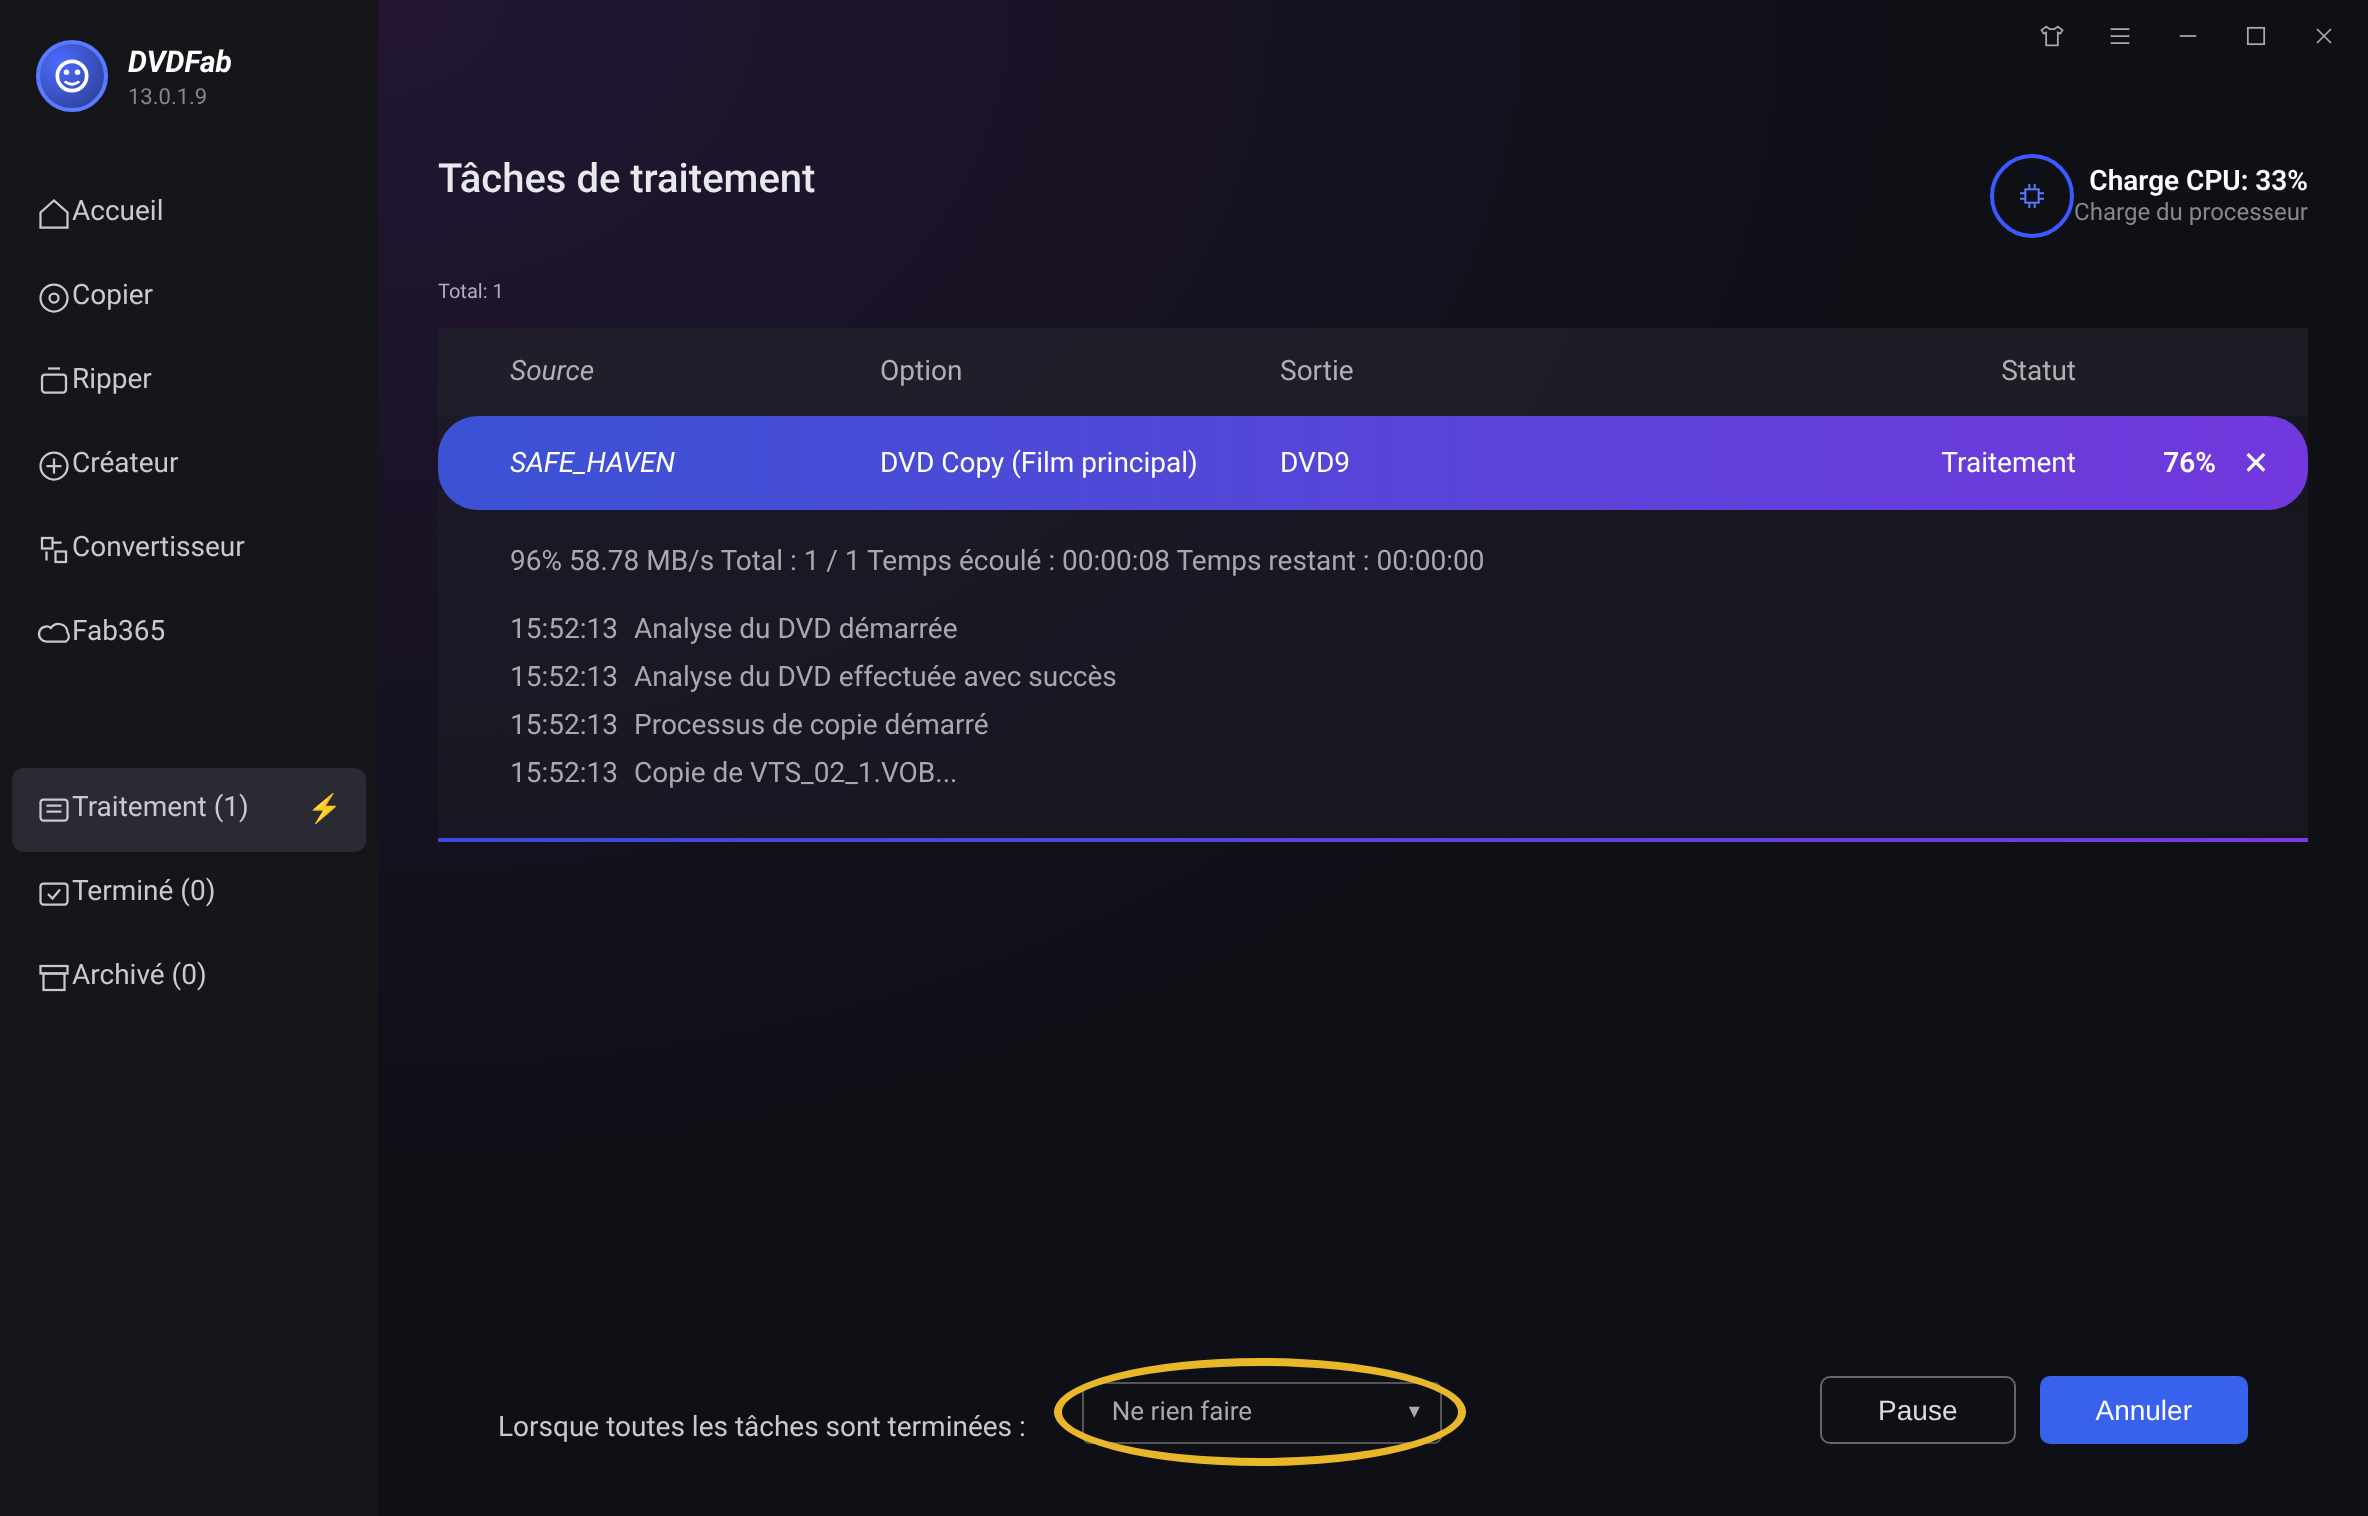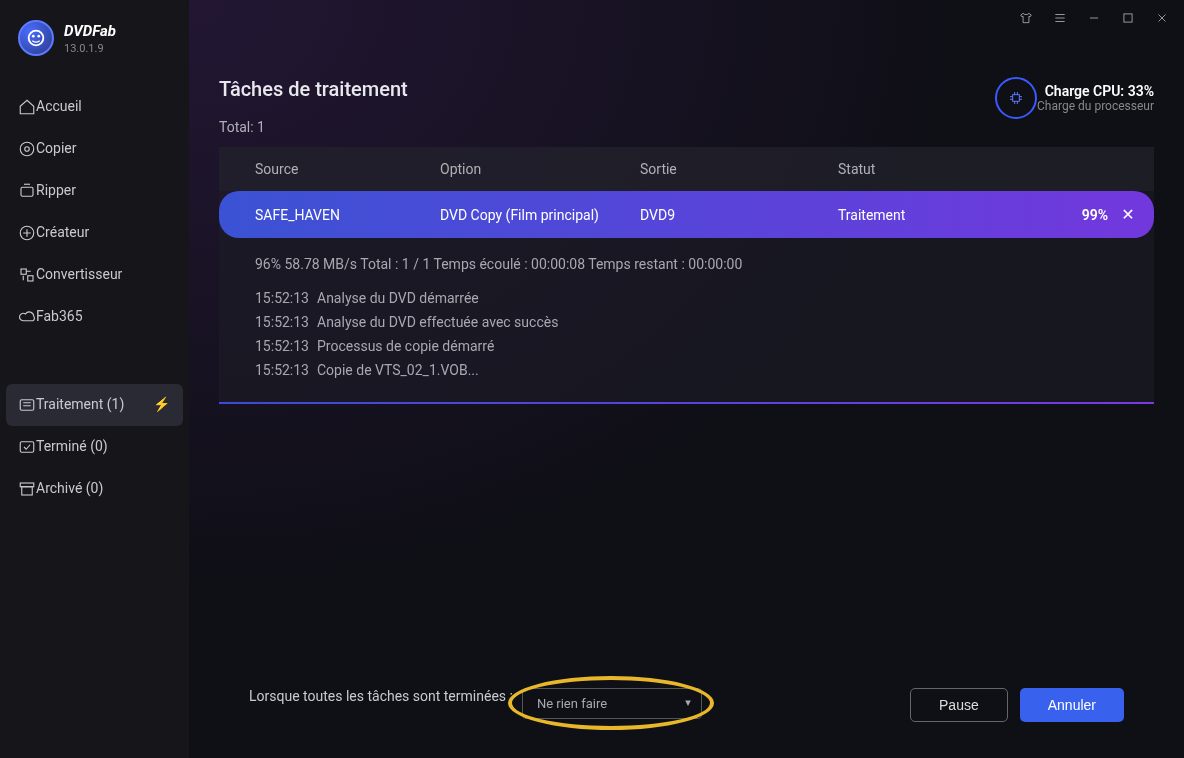--- a/index.html
+++ b/index.html
@@ -103,33 +103,33 @@
 .cpu-circle {
   width: 42px; height: 42px; border-radius: 50%;
   border: 2px solid #3a5aff;
   display: flex; align-items: center; justify-content: center;
   position: relative;
 }
 .cpu-chip { width: 16px; height: 16px; }
 .cpu-text { text-align: right; }
 .cpu-main { color: #fff; font-weight: 600; font-size: 14px; }
 .cpu-sub { color: #888; font-size: 12px; }
-.total-line { color: #b0b0b8; font-size: 14px; }
+.total-line { margin-top: 22px; color: #b0b0b8; font-size: 10px; }
 .table { margin-top: 12px; background: rgba(30,30,40,0.5); }
 .thead {
   display: flex;
   padding: 14px 0 14px 36px;
   color: #b0b0b4;
   font-size: 14px;
   background: rgba(35,35,45,0.5);
 }
-.col-source { width: 185px; }
+.col-source { width: 185px; font-style: italic; }
 .col-option { width: 200px; }
 .col-output { width: 198px; }
-.col-status { width: 200px; }
+.col-status { width: 200px; text-align: right; }
 .col-pct { width: 70px; text-align: right; }
 .col-x { width: 40px; text-align: center; }
 .trow {
   display: flex;
   align-items: center;
   padding: 14px 0 14px 36px;
   font-size: 14px;
   border-radius: 20px;
 }
 .trow.active {
@@ -147,22 +147,22 @@
 .log-ts { display: inline-block; margin-right: 8px; }
 .progress-divider {
   height: 2px;
   background: linear-gradient(90deg, #3a4bd8, #7a3ae0);
   margin-top: 2px;
 }
 .footer {
   margin-top: auto;
   padding: 22px 30px 36px 30px;
   display: flex;
-  align-items: flex-start;
-  gap: 9px;
+  align-items: flex-end;
+  gap: 28px;
 }
 .footer-label { color: #c9c9d0; font-size: 14px; }
 .dropdown {
   position: relative;
   border: 1px solid #555;
   border-radius: 4px;
   padding: 7px 30px 7px 14px;
   color: #a8a8b0;
   font-size: 13px;
   min-width: 180px;
@@ -365,21 +365,21 @@
           <div class="col-output">Sortie</div>
           <div class="col-status">Statut</div>
           <div class="col-pct"></div>
           <div class="col-x"></div>
         </div>
         <div class="trow active">
           <div class="col-source">SAFE_HAVEN</div>
           <div class="col-option">DVD Copy (Film principal)</div>
           <div class="col-output">DVD9</div>
           <div class="col-status">Traitement</div>
-          <div class="col-pct">99%</div>
+          <div class="col-pct">76%</div>
           <div class="col-x close-x">✕</div>
         </div>
         <div class="details">
           <div class="stat-line">96%  58.78 MB/s   Total : 1 / 1  Temps écoulé : 00:00:08  Temps restant : 00:00:00</div>
           <div class="log-line"><span class="log-ts">15:52:13</span><span>Analyse du DVD démarrée</span></div>
           <div class="log-line"><span class="log-ts">15:52:13</span><span>Analyse du DVD effectuée avec succès</span></div>
           <div class="log-line"><span class="log-ts">15:52:13</span><span>Processus de copie démarré</span></div>
           <div class="log-line"><span class="log-ts">15:52:13</span><span>Copie de VTS_02_1.VOB...</span></div>
         </div>
         <div class="progress-divider"></div>

